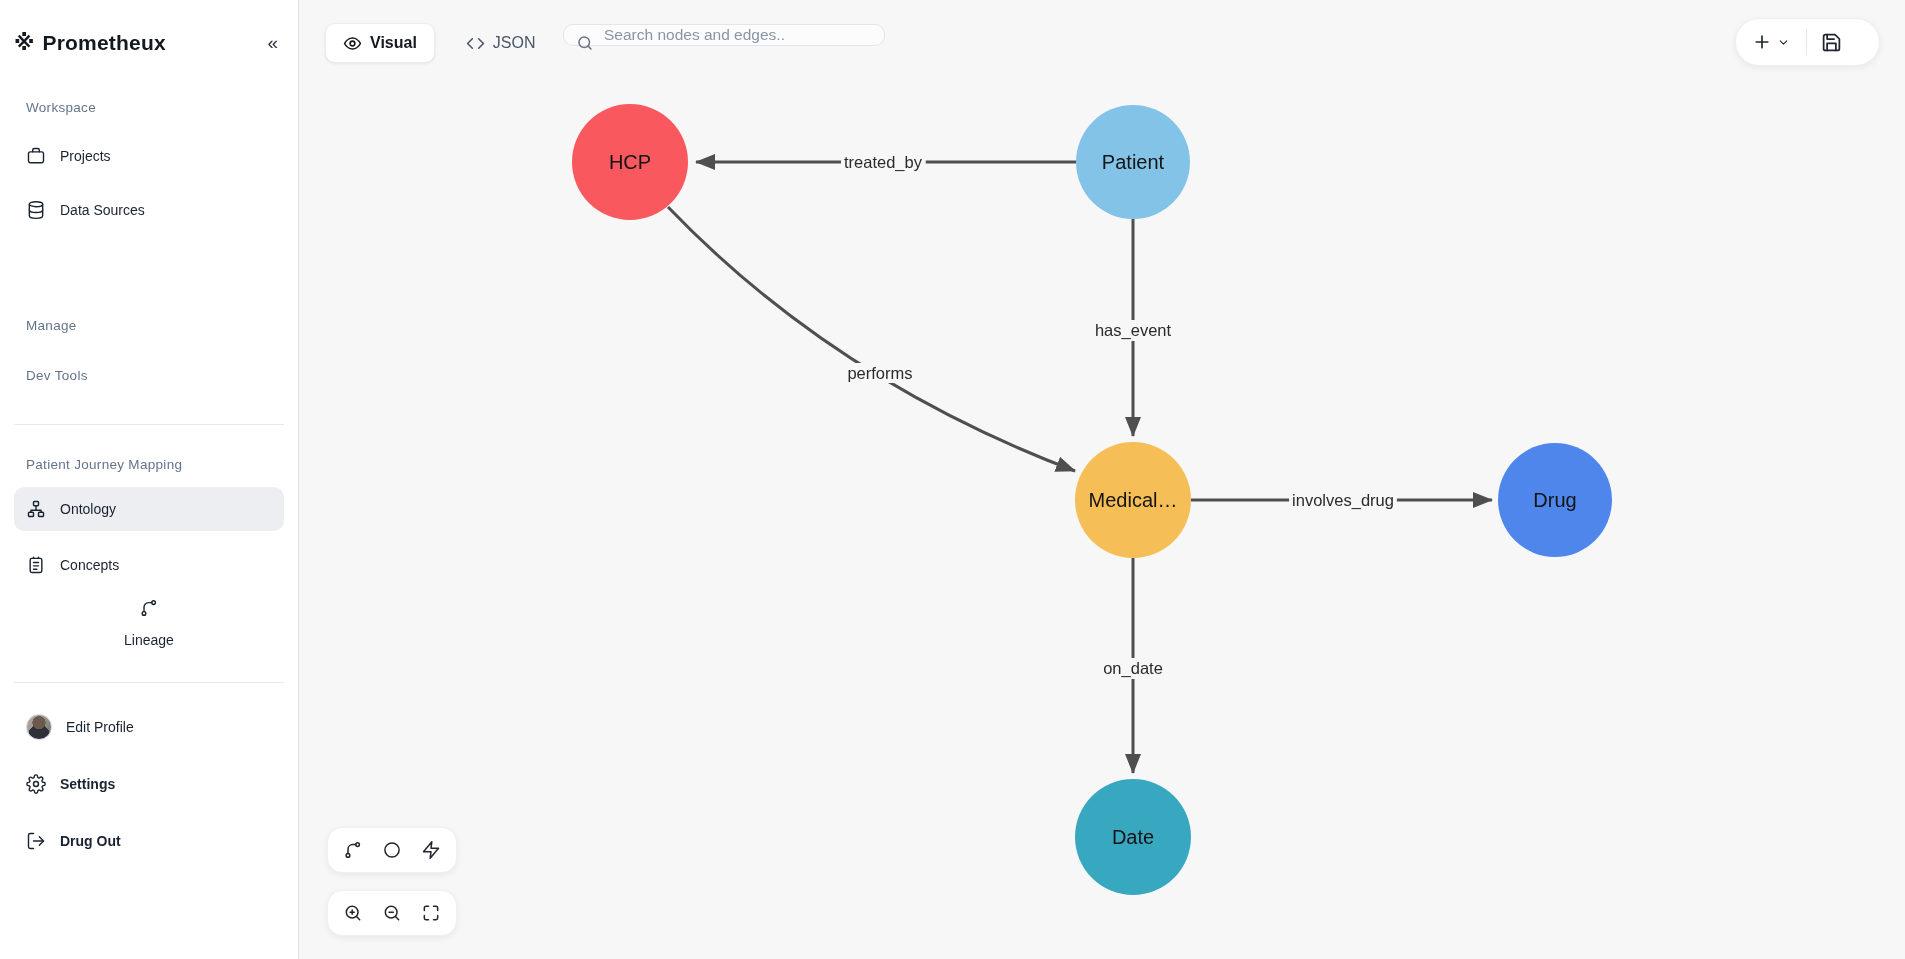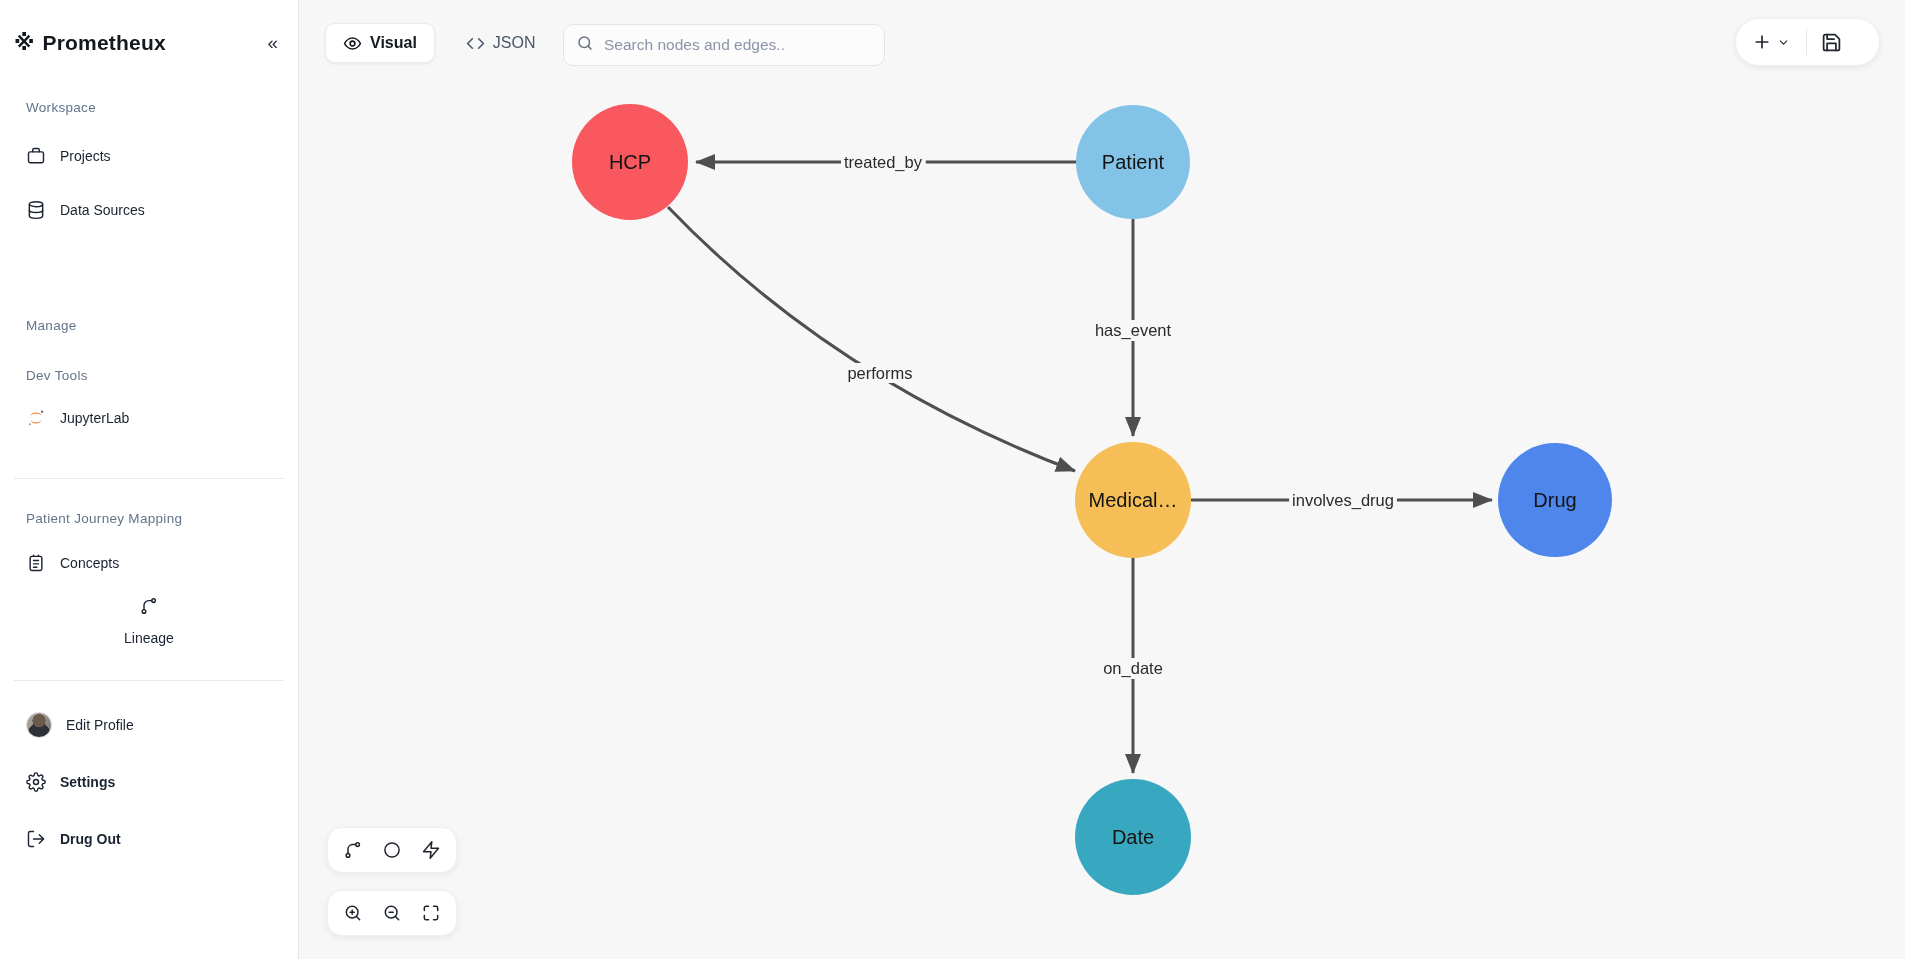--- a/index.html
+++ b/index.html
@@ -52,21 +52,21 @@
   .edge-label { font-size:16.5px; fill:#2B2B2B; text-anchor:middle; dominant-baseline:central; font-family:"Liberation Sans","DejaVu Sans",sans-serif; }
   .edge-label-bg { fill:#F7F7F8; }
   .node-label { font-size:20px; fill:#141414; text-anchor:middle; font-family:"Liberation Sans","DejaVu Sans",sans-serif; }
 
   
   .tabs { position:absolute; left:26px; top:23px; display:flex; align-items:center; gap:14px; z-index:2; }
   .tab { display:flex; align-items:center; gap:8px; height:40px; padding:0 17px; border-radius:10px; cursor:pointer; font-size:16px; color:#4A5568; }
   .tab svg { width:19px; height:19px; fill:none; stroke:#4A5568; stroke-width:2; stroke-linecap:round; stroke-linejoin:round; }
   .tab.active { background:#FFFFFF; border:1px solid #ECECEF; box-shadow:0 1px 3px rgba(20,24,40,.08); color:#14181F; font-weight:700; }
   .tab.active svg { stroke:#14181F; }
-  .search-wrap { position:absolute; left:264px; top:24px; width:322px; height:42px; z-index:2; }
+  .search-wrap { position:absolute; left:264px; top:24px; width:322px; height:22px; z-index:2; }
   .search-wrap svg { position:absolute; left:13px; top:10px; width:18px; height:18px; fill:none; stroke:#6B7280; stroke-width:2; stroke-linecap:round; }
   .search-input {
     width:100%; height:100%; border:1px solid #E3E5EA; border-radius:10px; background:#FCFCFD;
     padding:0 12px 0 40px; font-size:15.5px; color:#1A2332; outline:none; font-family:inherit;
   }
   .search-input::placeholder { color:#8A94A6; }
   .topright {
     position:absolute; left:1436px; top:18px; width:145px; height:48px; z-index:2;
     background:#FFFFFF; border:1px solid #EFEFF2; border-radius:24px;
     box-shadow:0 2px 6px rgba(20,24,40,.07); display:flex; align-items:center; padding:0 16px;
@@ -113,34 +113,35 @@
         <path d="M4 12c0 1.66 3.58 3 8 3s8-1.34 8-3"></path>
       </svg>
     <span>Data Sources</span>
   </div>
 
   <div class="section-label lbl-manage">Manage</div>
 
 
   <div class="section-label lbl-devtools">Dev Tools</div>
 
-  <div class="side-item mt10">
-    <svg viewBox="0 0 24 24" class="jupyter-icon">
-      <path d="M5 9.2 A8.4 8.4 0 0 1 19 9.2 A10.5 10.5 0 0 0 5 9.2 Z" fill="#F37726"></path>
-      <path d="M5 14.8 A8.4 8.4 0 0 0 19 14.8 A10.5 10.5 0 0 1 5 14.8 Z" fill="#F37726"></path>
-      <circle cx="19.3" cy="4.6" r="1.5" fill="#767677"></circle>
-      <circle cx="4.6" cy="19.6" r="1.2" fill="#989798"></circle>
-    </svg>
-    <span>JupyterLab</span>
-  </div>
 
   <div class="divider"></div>
 
   <div class="section-label lbl-pjm">Patient Journey Mapping</div>
 
+  <div class="side-item active mt12">
+    <svg viewBox="0 0 24 24">
+        <rect x="9" y="3" width="6" height="5" rx="1"></rect>
+        <rect x="3" y="16" width="6" height="5" rx="1"></rect>
+        <rect x="15" y="16" width="6" height="5" rx="1"></rect>
+        <path d="M6 16v-2.5h12V16"></path>
+        <path d="M12 8v5.5"></path>
+      </svg>
+    <span>Ontology</span>
+  </div>
 
   <div class="side-item mt12">
     <svg viewBox="0 0 24 24">
         <rect x="5" y="4" width="14" height="17" rx="2"></rect>
         <path d="M9 4V2.5M15 4V2.5"></path>
         <path d="M9 9h6M9 13h6M9 17h4"></path>
       </svg>
     <span>Concepts</span>
   </div>
 

